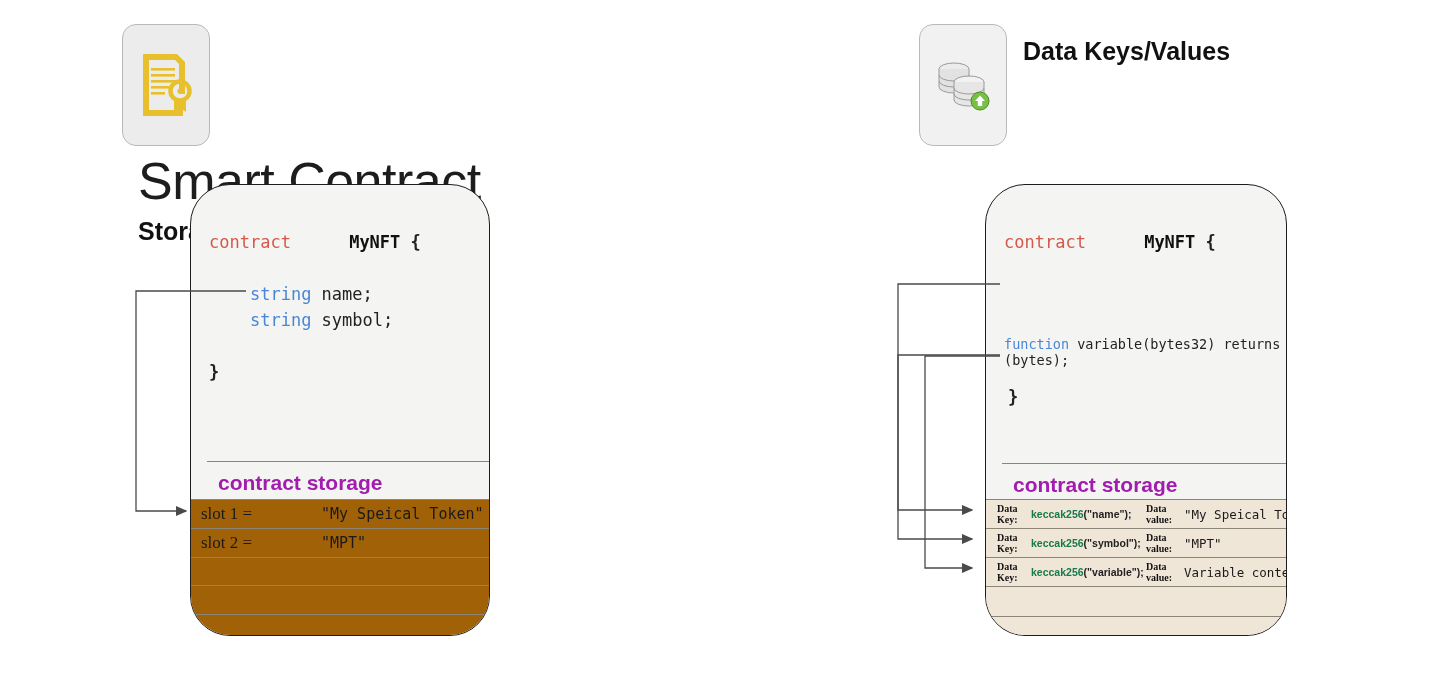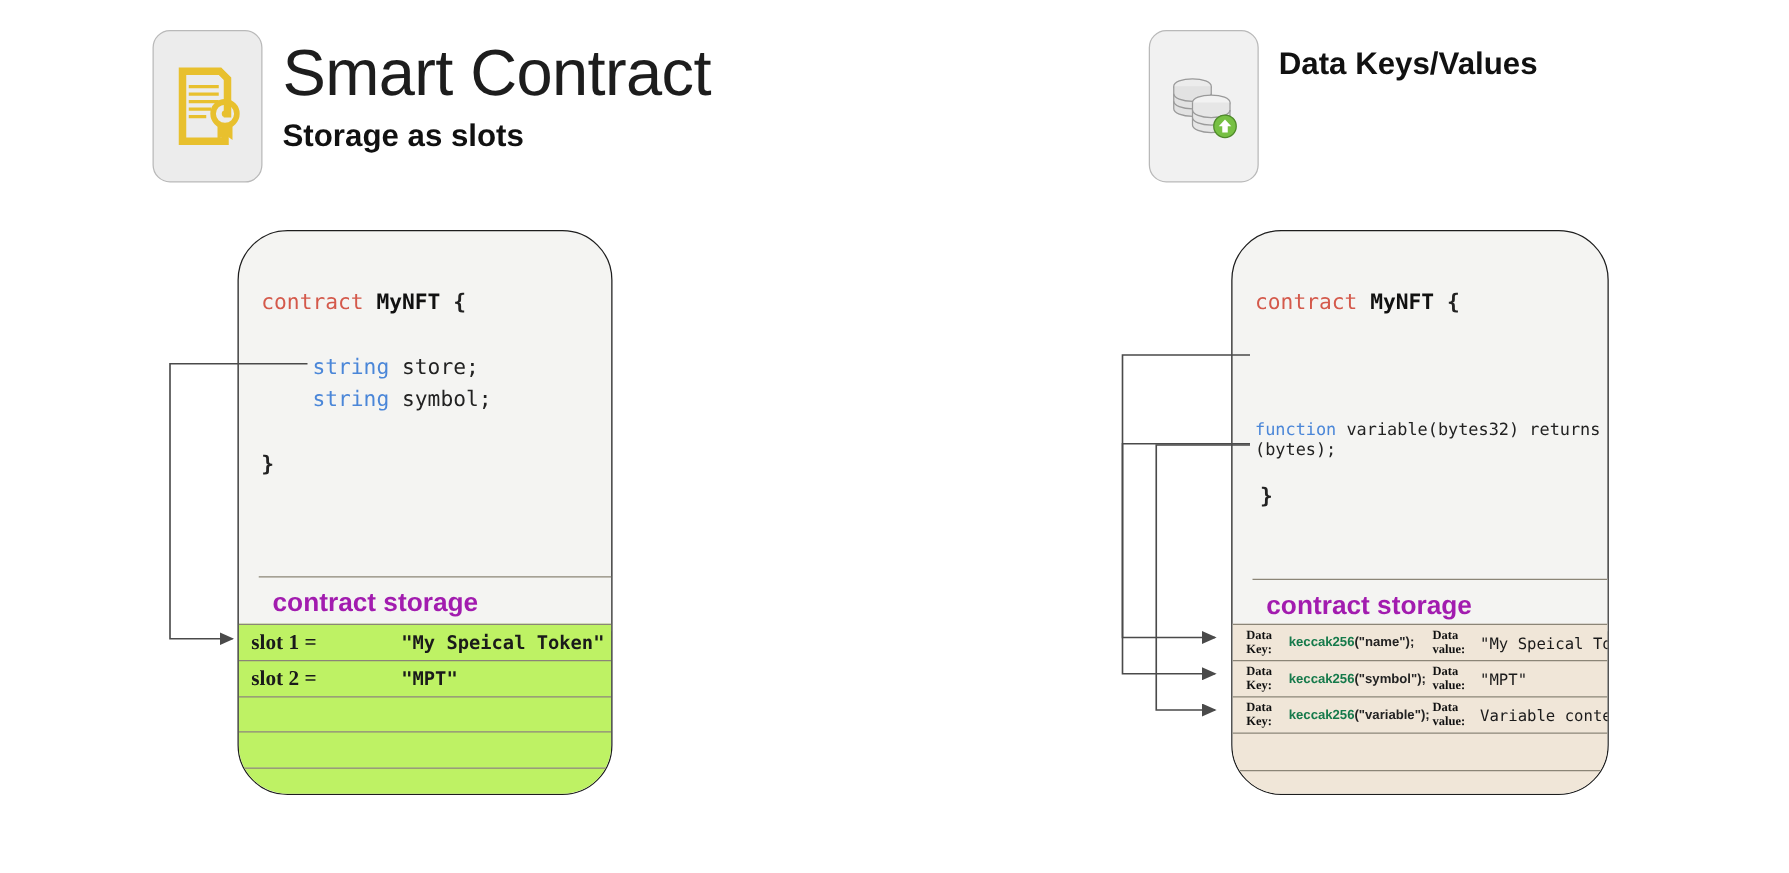--- a/index.html
+++ b/index.html
@@ -43,41 +43,40 @@
     box-sizing:border-box;
   }
   .code{
     position:relative;
     font-family:"DejaVu Sans Mono","Liberation Mono",monospace;
     padding:44px 0 0 18px;
     color:#222;
   }
   .code .ln{white-space:pre;font-size:17px;line-height:26px;}
   .kw-contract{color:#d4594b;}
-  .kw-name{color:#111;font-weight:bold;}
+  .kw-name{color:#111;font-weight:bold;margin-left:48px;}
   .brace{color:#222;font-weight:bold;}
   .kw-blue{color:#4a86d8;}
   .small .ln{font-size:13.5px;line-height:16px;}
 
   
   .storage-head{
     position:absolute;left:16px;right:0;
     border-top:1.4px solid #8b8577;
     background:#f4f4f2;
     color:#a21caf;
     font-weight:bold;
     box-sizing:border-box;
   }
   .storage-rows{position:absolute;left:0;right:0;}
   .srow{
-    background:#bef264;
+    background:#a16207;
     border-top:1.4px solid #8b8577;
     box-sizing:border-box;
     position:relative;
-    font-weight:bold;
   }
   .srow .slot-label{
     position:absolute;left:10px;top:50%;transform:translateY(-50%);
     font-family:"Liberation Serif",serif;
     font-size:17px;color:#1a1a1a;white-space:nowrap;
   }
   .srow .slot-value{
     position:absolute;left:130px;top:50%;transform:translateY(-50%);
     font-family:"DejaVu Sans Mono","Liberation Mono",monospace;
     font-size:15px;color:#1a1a1a;white-space:nowrap;
@@ -106,21 +105,21 @@
     font-family:"DejaVu Sans Mono","Liberation Mono",monospace;
     font-size:12.5px;color:#1a1a1a;white-space:nowrap;padding-left:4px;
   }
 
   
   svg.conn{position:absolute;left:0;top:0;width:1431px;height:698px;pointer-events:none;}
 </style>
 </head>
 <body>
 
-<div class="hdr" style="left:122px;top:24px;">
+<div class="hdr" style="left:122px;top:24px;flex-direction:column;">
   <div class="hdr-icon">
     <svg width="58" height="70" viewBox="0 0 58 70" aria-hidden="true">
       <path d="M6 4 H40 L48 12 V44 H42 V14 L38 10 H12 V60 H40 V54 H46 V66 H6 Z" fill="#e8c02e"></path>
       <rect x="14" y="18" width="24" height="2.6" fill="#e8c02e"></rect>
       <rect x="14" y="24" width="24" height="2.6" fill="#e8c02e"></rect>
       <rect x="14" y="30" width="24" height="2.6" fill="#e8c02e"></rect>
       <rect x="14" y="36" width="18" height="2.6" fill="#e8c02e"></rect>
       <rect x="14" y="42" width="14" height="2.6" fill="#e8c02e"></rect>
       <circle cx="43" cy="41" r="9.5" fill="none" stroke="#e8c02e" stroke-width="4.5"></circle>
       <circle cx="43" cy="41" r="2.6" fill="#e8c02e"></circle>
@@ -130,21 +129,21 @@
   <div class="hdr-text">
     <div class="hdr-title">Smart Contract</div>
     <div class="hdr-sub">Storage as slots</div>
   </div>
 </div>
 
 <div class="card" style="left:190px;top:184px;width:300px;height:452px;">
   <div class="code">
     <div class="ln"><span class="kw-contract">contract</span> <span class="kw-name">MyNFT</span> <span class="brace">{</span></div>
     <div class="ln">&nbsp;</div>
-    <div class="ln">    <span class="kw-blue">string</span><span> store;</span></div>
+    <div class="ln">    <span class="kw-blue">string</span><span> name;</span></div>
     <div class="ln">    <span class="kw-blue">string</span><span> symbol;</span></div>
     <div class="ln">&nbsp;</div>
     <div class="ln"><span class="brace">}</span></div>
   </div>
 
   <div class="storage-head" style="top:276px;height:44px;font-size:21px;padding:9px 0 0 11px;">
     <span>contract storage</span>
   </div>
 
   <div class="storage-rows" style="top:314px;">

